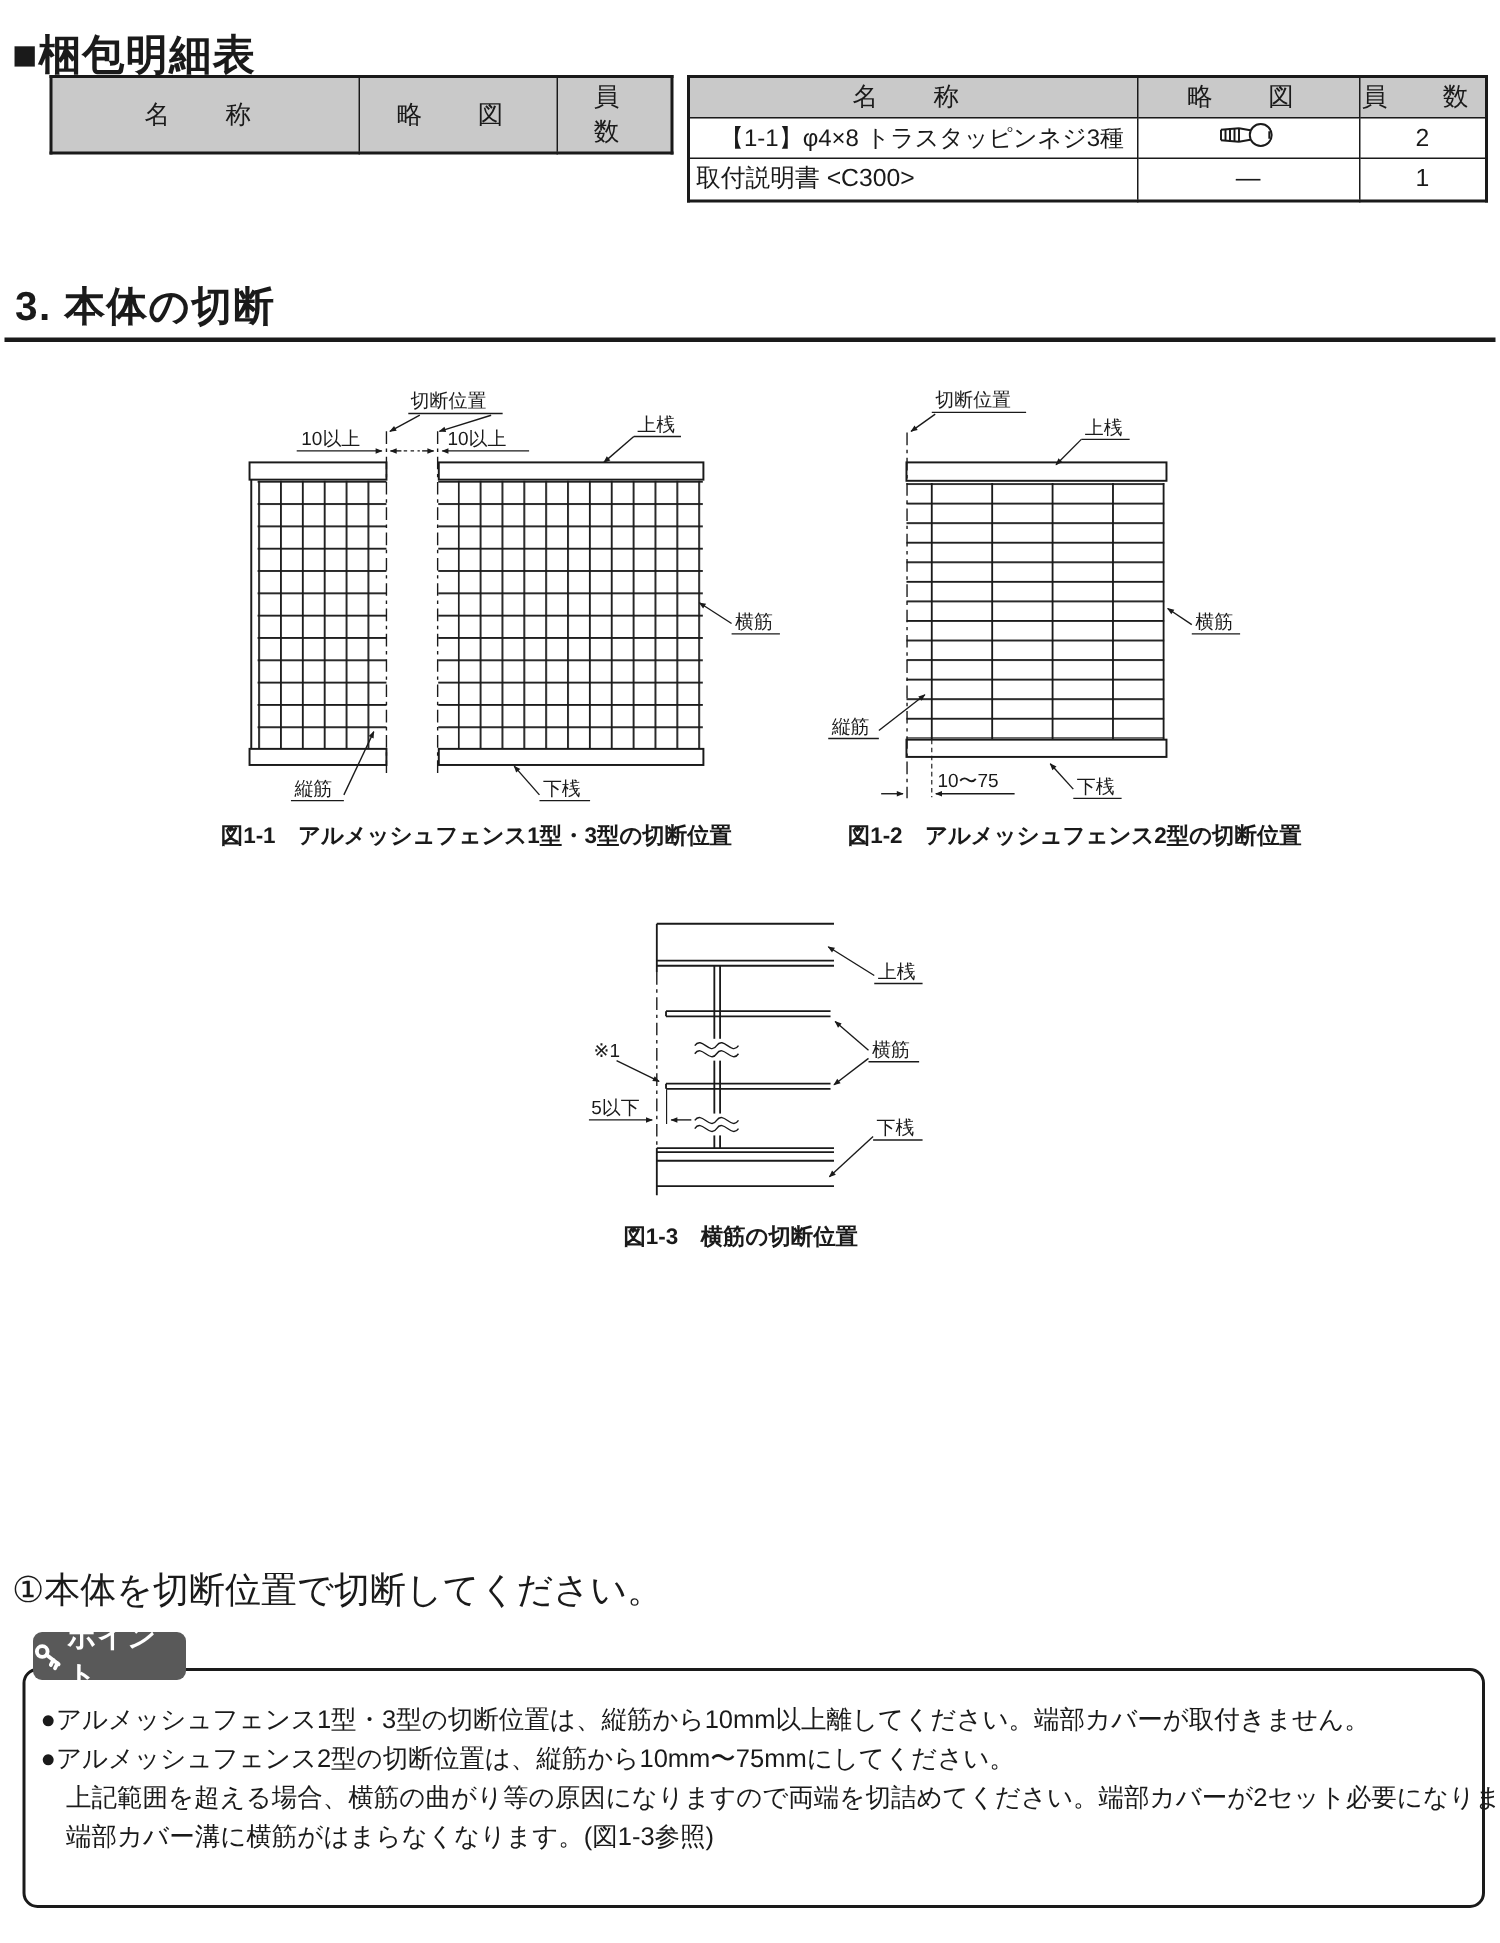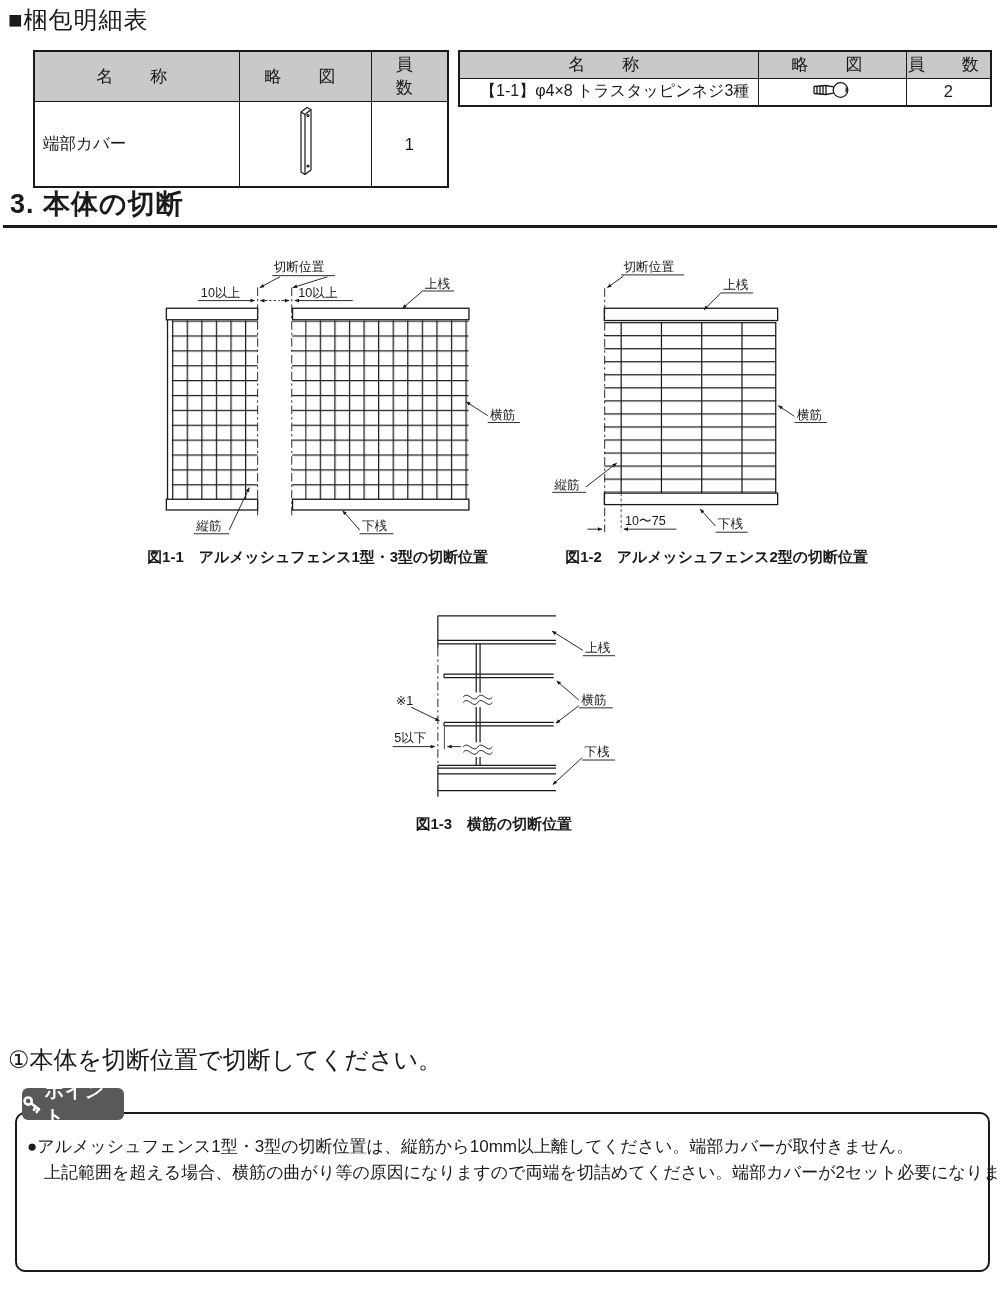--- a/index.html
+++ b/index.html
@@ -1,19 +1,19 @@
 <!DOCTYPE html>
 <html><head>
 <meta charset="utf-8">
 <style>
   html,body{margin:0;padding:0;background:#fff;}
   .page{position:relative;width:1000px;height:1295px;background:#fff;
         font-family:"Liberation Sans","DejaVu Sans",sans-serif;color:#1a1a1a;overflow:hidden;}
   .abs{position:absolute;}
-  .packing-title{left:8px;top:4px;font-size:24px;font-weight:normal;letter-spacing:1px;}
+  .packing-title{left:8px;top:18px;font-size:28px;font-weight:bold;letter-spacing:1px;}
   table.parts{border-collapse:collapse;table-layout:fixed;background:#fff;}
   table.parts,table.parts td,table.parts th{border:1.5px solid #1a1a1a;}
   table.parts{border:2.5px solid #1a1a1a;}
   table.parts th{background:#c9c9c9;font-size:17px;font-weight:normal;letter-spacing:10px;
                  padding:1px 0 2px 0;text-align:center;}
   table.parts td{font-size:16.5px;padding:0 0 0 8px;background:#fff;}
   table.parts td.c{text-align:center;padding:0;}
   .tblL{left:33px;top:50px;}
   .tblR{left:458px;top:50px;}
   .sec-title{left:10px;top:186px;font-size:27px;font-weight:bold;letter-spacing:1px;}
@@ -41,35 +41,20 @@
     <colgroup>
         <col style="width:205px">
         <col style="width:132px">
         <col style="width:77px">
       </colgroup>
     <tbody>
         <tr style="height:23px">
       <th>名　称</th>
       <th>略　図</th>
       <th>員　数</th>
-    </tr>
-    <tr style="height:84px">
-      <td>端部カバー</td>
-      <td class="c">
-        <svg width="32" height="80" viewBox="0 0 32 80">
-          <g stroke="#1a1a1a" fill="#fff" stroke-width="1.2" stroke-linejoin="round">
-            <path d="M12,10 L18,5.5 L22,7.5 L22,68 L16,72.5 L12,70 Z"></path>
-            <path d="M12,10 L16,12.5 L16,72.5" fill="none"></path>
-            <path d="M16,12.5 L22,7.5" fill="none"></path>
-            <circle cx="19" cy="13.5" r="1"></circle>
-            <circle cx="19" cy="64" r="1"></circle>
-          </g>
-        </svg>
-      </td>
-      <td class="c">1</td>
     </tr>
   </tbody>
     </table>
 
   <table class="parts abs tblR">
     <colgroup>
         <col style="width:299px">
         <col style="width:148px">
         <col style="width:85px">
       </colgroup>
@@ -87,20 +72,25 @@
             <path d="M6,6.5 V13.5 M9,6 V14 M12,5.5 V14.5 M15,5.5 V14.5 M18,5.5 V14.5"></path>
             <path d="M6,6.5 L18,5.5 M6,13.5 L18,14.5"></path>
             <path d="M18,5.5 L25.5,6.8 M18,14.5 L25.5,13.2"></path>
             <circle cx="32.5" cy="10" r="7.3"></circle>
             <path d="M38.2,7.5 V12.5"></path>
           </g>
         </svg>
       </td>
       <td class="c">2</td>
     </tr>
+    <tr style="height:28px">
+      <td style="padding-left:4px">取付説明書 &lt;C300&gt;</td>
+      <td class="c">—</td>
+      <td class="c">1</td>
+    </tr>
   </tbody>
     </table>
 
   <div class="abs sec-title">3. 本体の切断</div>
   <div class="abs sec-rule"></div>
 
   <svg class="abs" style="left:0;top:240px" width="1000" height="790" viewBox="0 240 1000 1030">
     <defs>
       <marker id="ah" viewBox="0 0 10 10" refX="9" refY="5" markerWidth="9" markerHeight="6" orient="auto-start-reverse" markerUnits="userSpaceOnUse">
         <path d="M0,1 L10,5 L0,9 z" fill="#1a1a1a"></path>
@@ -297,16 +287,18 @@
         <line x1="9.2" y1="9.3" x2="17.2" y2="15.5"></line>
         <line x1="13.6" y1="12.7" x2="12" y2="16"></line>
         <line x1="16.4" y1="14.8" x2="14.8" y2="18.2"></line>
       </g>
     </svg>
     <span>ポイント</span>
   </div>
 
   <div class="abs pbox">
     <div class="pb-line">●アルメッシュフェンス1型・3型の切断位置は、縦筋から10mm以上離してください。端部カバーが取付きません。</div>
+    <div class="pb-line">●アルメッシュフェンス2型の切断位置は、縦筋から10mm〜75mmにしてください。</div>
     <div class="pb-line indent">上記範囲を超える場合、横筋の曲がり等の原因になりますので両端を切詰めてください。端部カバーが2セット必要になります。</div>
+    <div class="pb-line indent">端部カバー溝に横筋がはまらなくなります。(図1-3参照)</div>
   </div>
 
 </div>
 
 </body></html>

